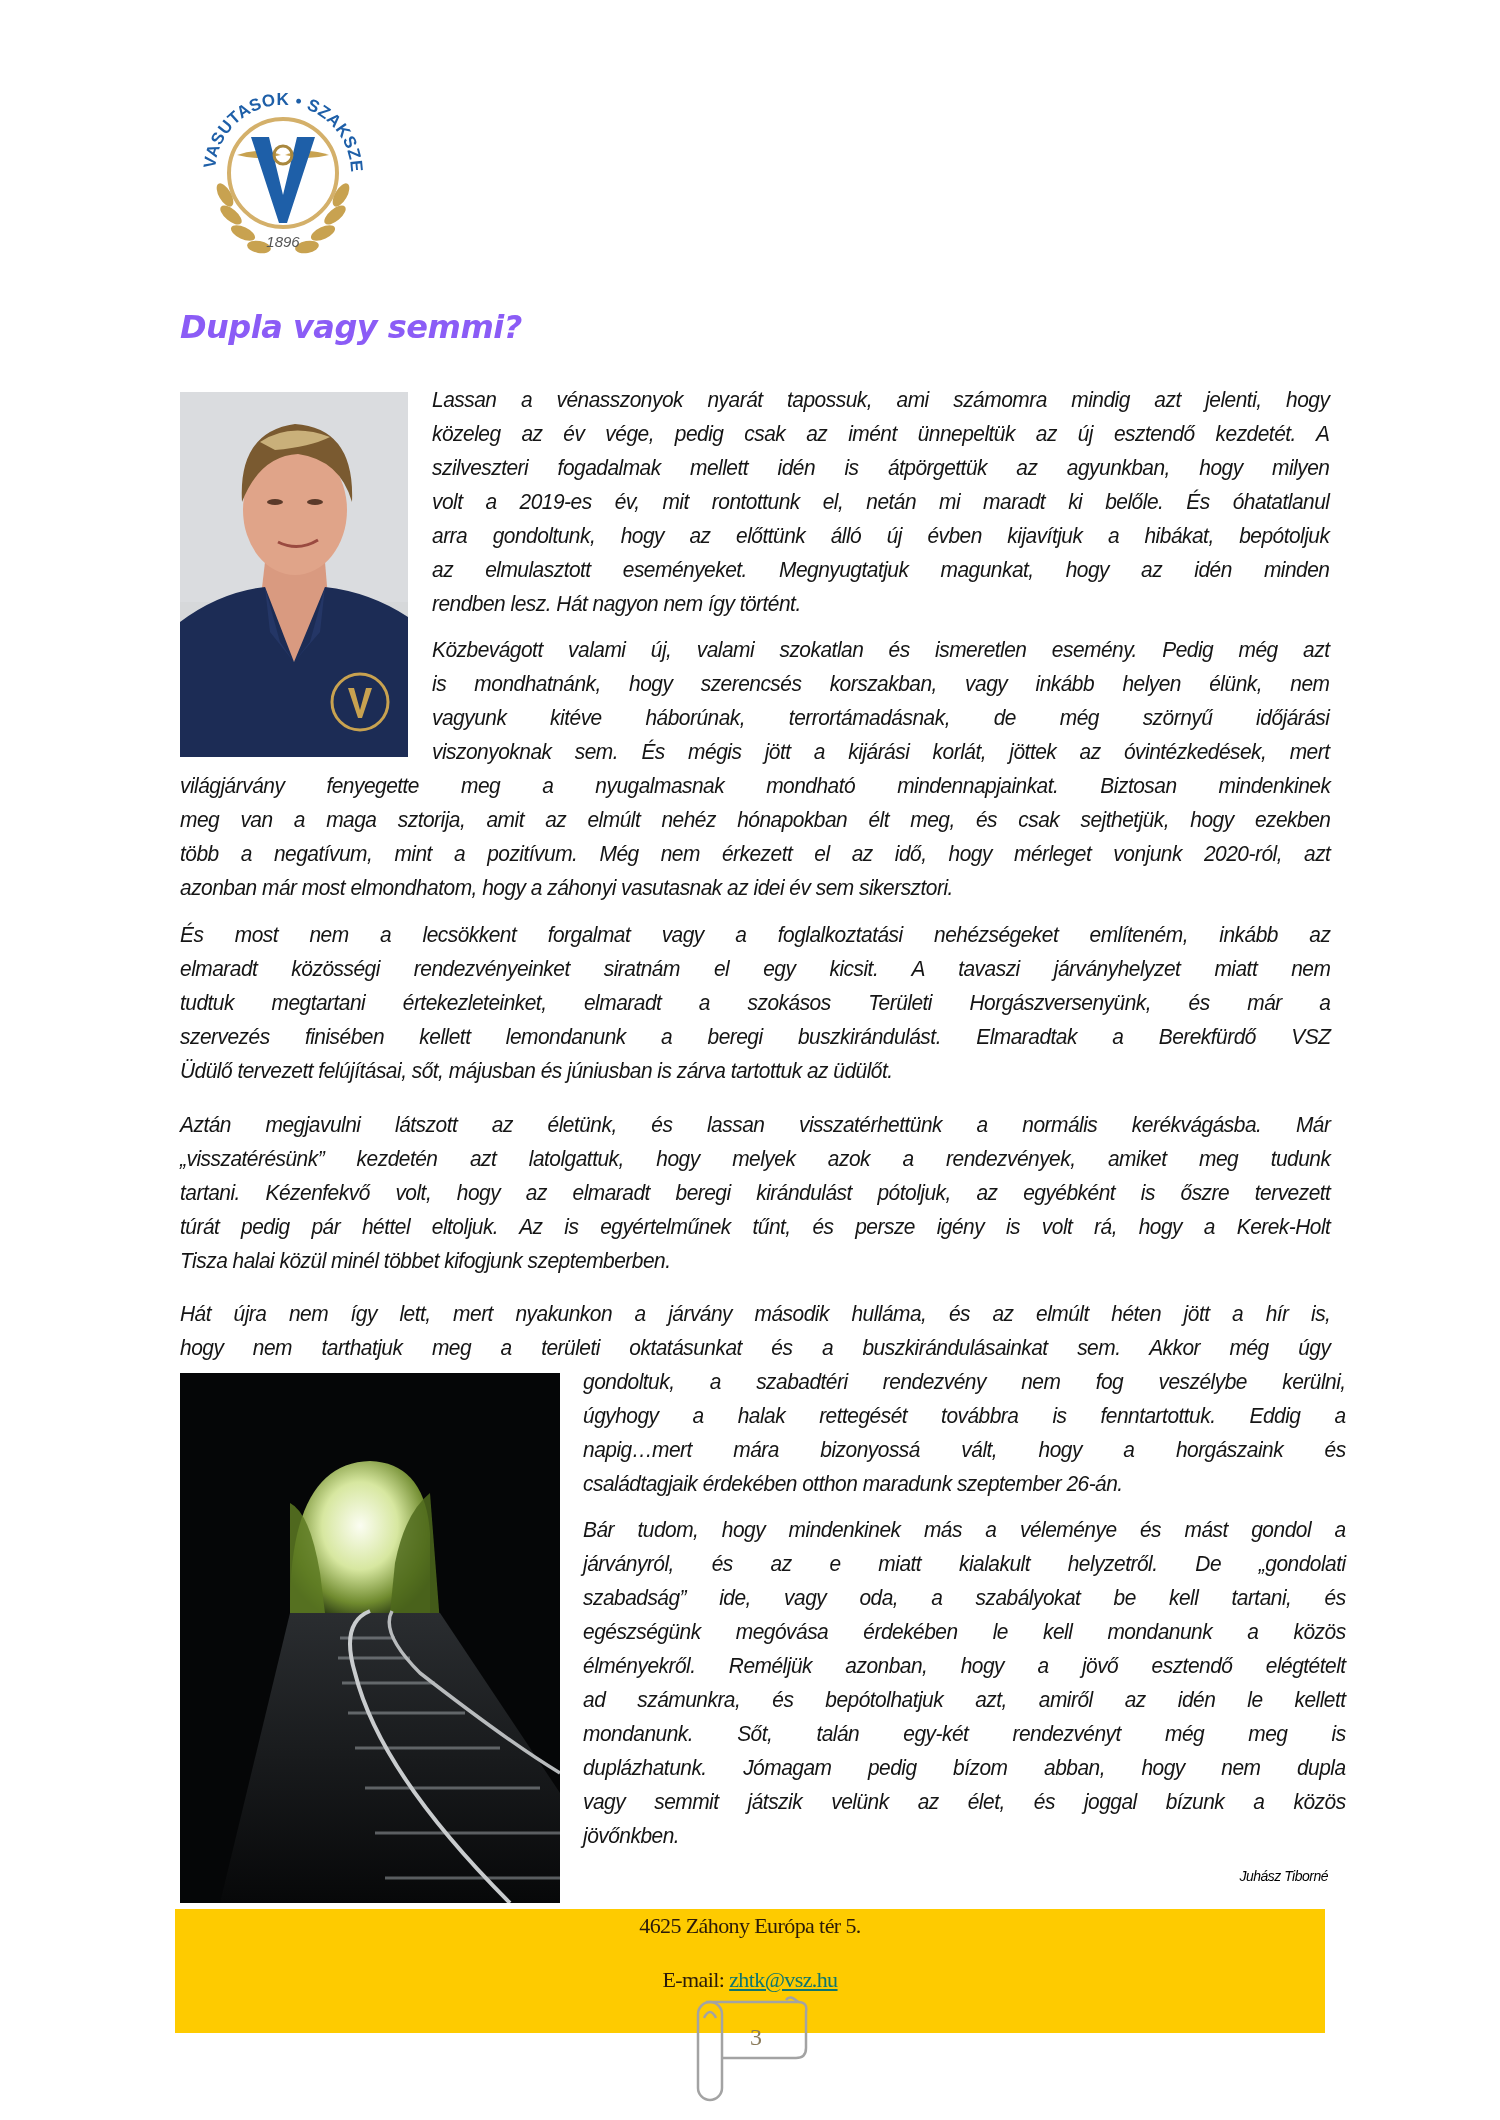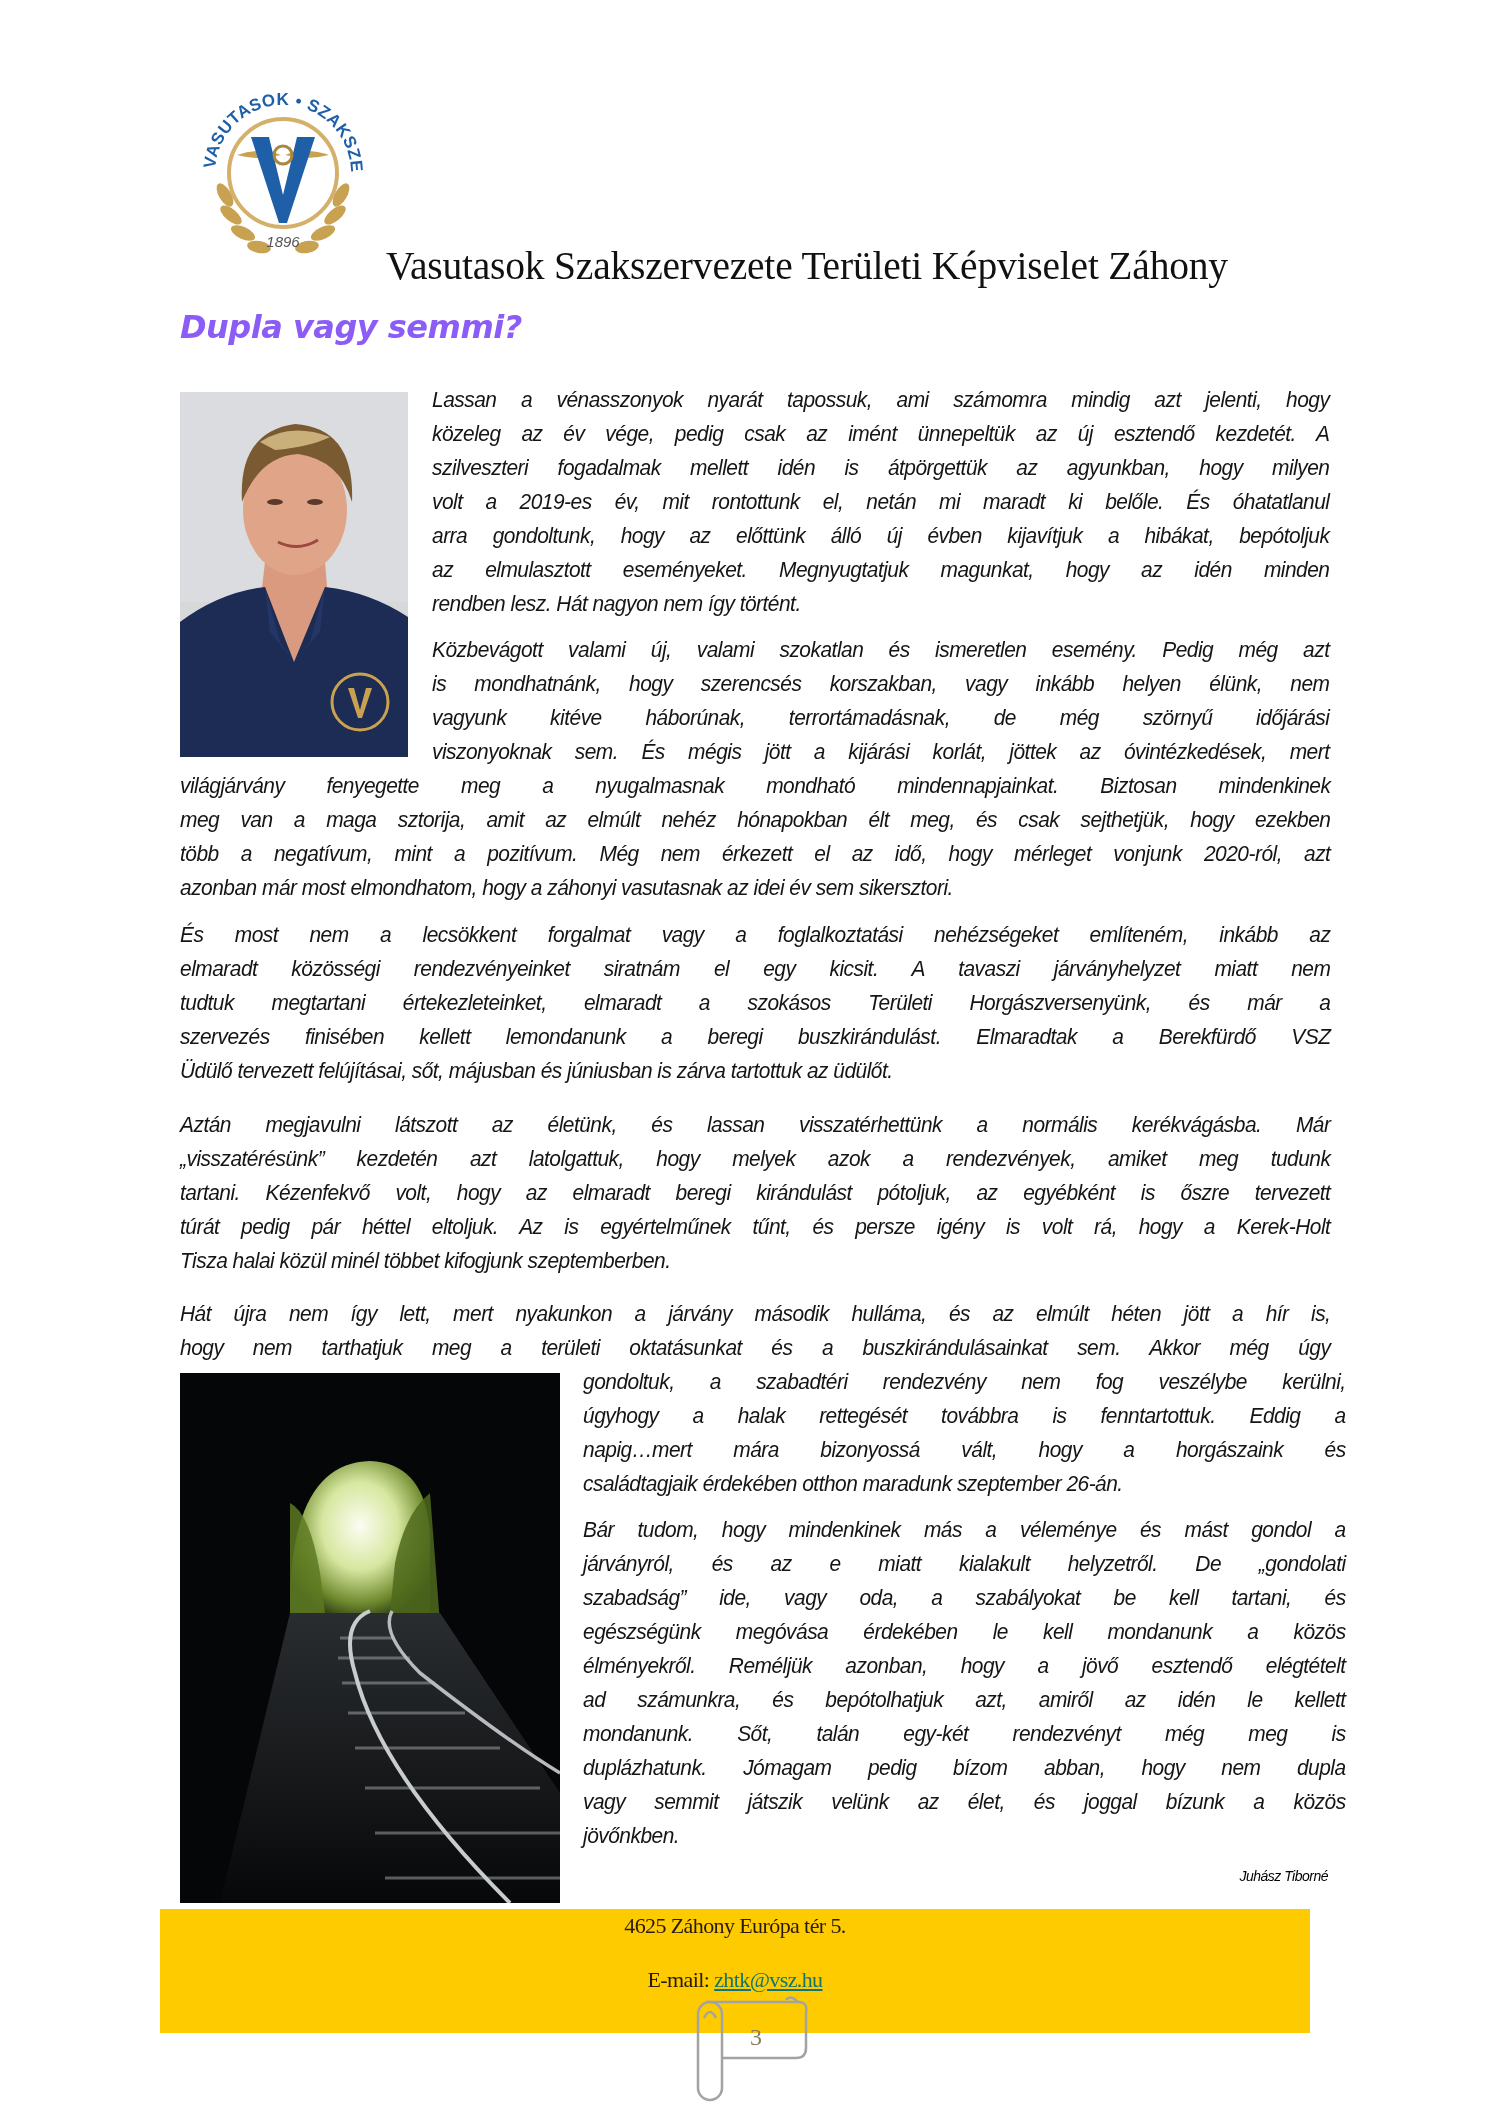--- a/index.html
+++ b/index.html
@@ -39,21 +39,21 @@
   .line { display: block; white-space: nowrap; text-align-last: justify; }
   .line.last { text-align-last: left; }
 
   .signature {
     position: absolute; right: 172px; top: 1868px;
     font-family: "Liberation Sans", sans-serif; font-style: italic; font-size: 14px;
     color: #000000; letter-spacing: -0.5px; text-align: center;
   }
 
   .footer {
-    position: absolute; left: 160px; top: 1909px; width: 1150px; height: 124px;
+    position: absolute; left: 175px; top: 1909px; width: 1150px; height: 124px;
     background: #fecb00;
   }
   .footer-line {
     position: absolute; left: 0; width: 100%; text-align: center;
     font-family: "Liberation Serif", serif; font-size: 22px; color: #2a1a0a;
     letter-spacing: -0.6px;
   }
   .footer-link { color: #0f766e; text-decoration: underline; }
 
   .page-scroll { position: absolute; left: 686px; top: 1990px; width: 130px; height: 120px; }
@@ -90,21 +90,20 @@
         <ellipse cx="74" cy="192" rx="6" ry="12" transform="rotate(-80 74 192)"></ellipse>
         <ellipse cx="156" cy="140" rx="6" ry="13" transform="rotate(30 156 140)"></ellipse>
         <ellipse cx="150" cy="160" rx="6" ry="13" transform="rotate(50 150 160)"></ellipse>
         <ellipse cx="138" cy="178" rx="6" ry="13" transform="rotate(65 138 178)"></ellipse>
         <ellipse cx="122" cy="192" rx="6" ry="12" transform="rotate(80 122 192)"></ellipse>
       </g>
       <text x="98" y="192" text-anchor="middle" font-family="Liberation Sans, sans-serif" font-style="italic" font-size="15" fill="#555">1896</text>
     </svg>
   </div>
 
-  <div class="org-title">Vasutasok Szakszervezete Területi Képviselet Záhony</div>
 
   <div class="article-title">Dupla vagy semmi?</div>
 
   <div class="photo-portrait">
     <svg width="228" height="365" viewBox="0 0 228 365">
       <rect width="228" height="365" fill="#d6d8da"></rect>
       <rect x="0" y="0" width="228" height="210" fill="#dadcdf"></rect>
 
       <path d="M85 170 L145 170 L150 230 L114 270 L78 230 Z" fill="#d99a80"></path>
 

